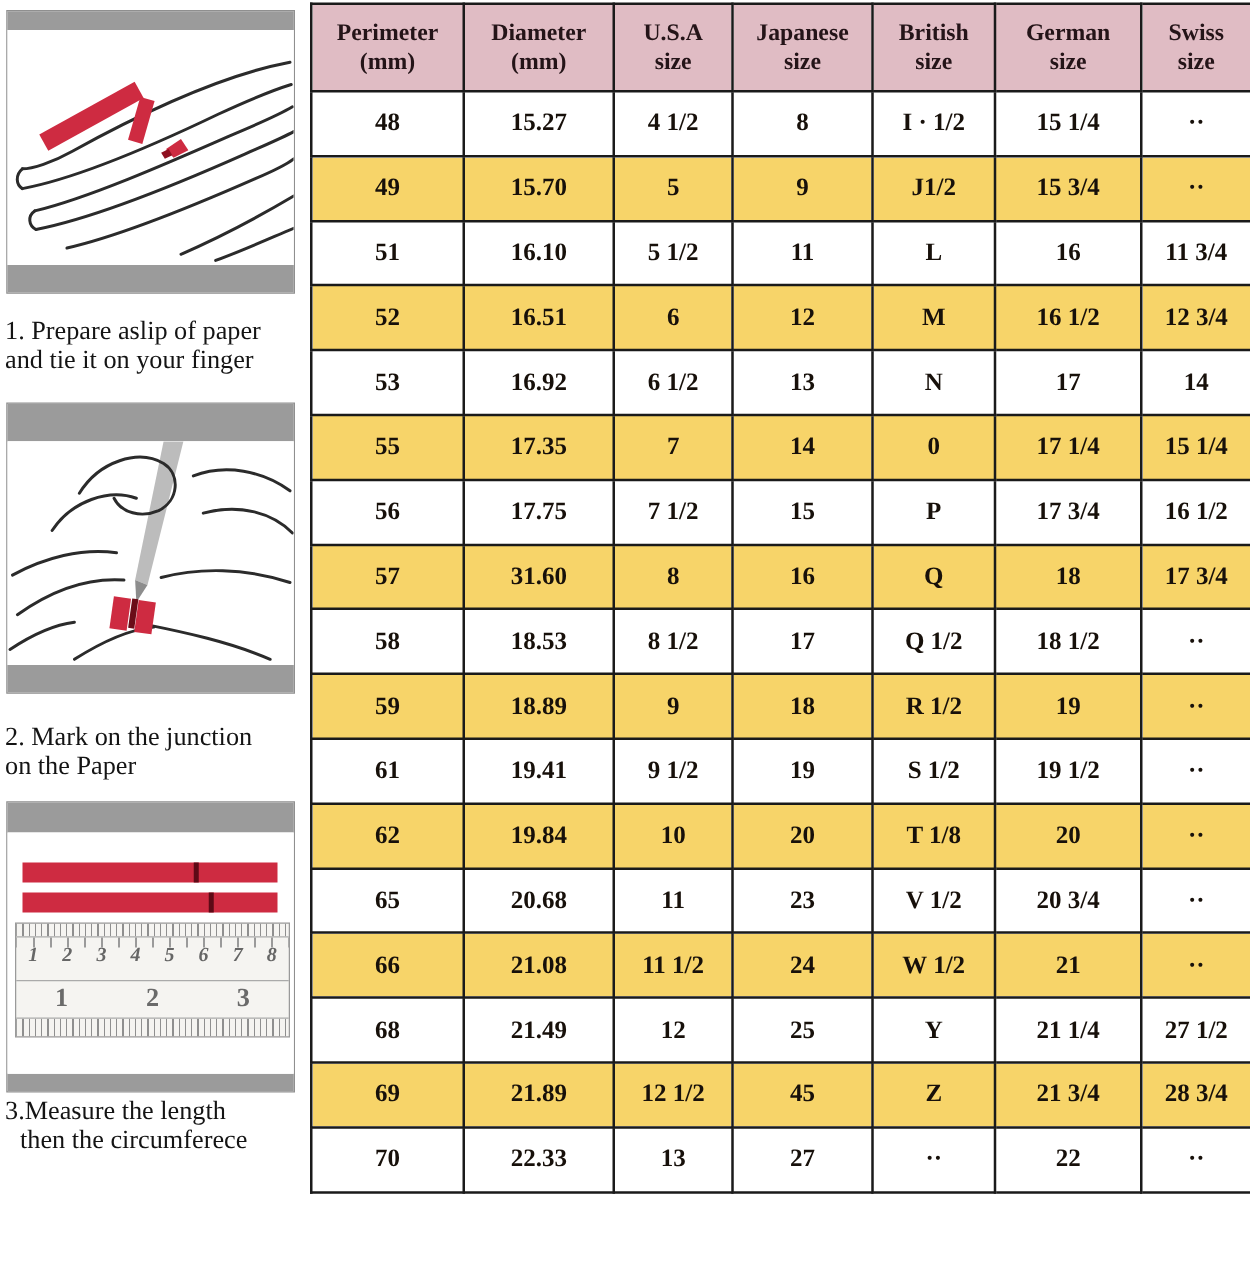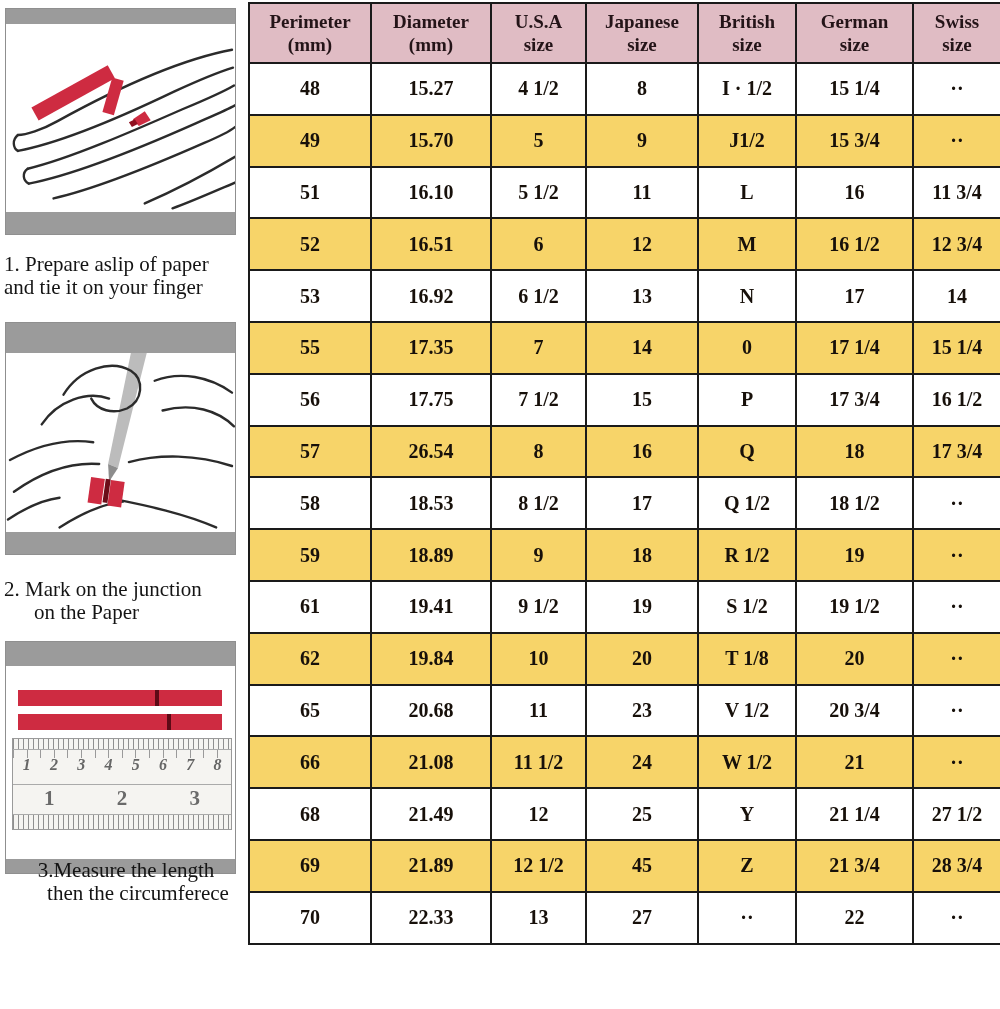--- a/index.html
+++ b/index.html
@@ -20,22 +20,22 @@
   .p2{top:322px; height:233px;}
   .p2 .bar.top{height:30px;} .p2 .bar.bot{height:22px;}
   .p3{top:641px; height:233px;}
   .p3 .bar.top{height:24px;} .p3 .bar.bot{height:14px;}
   .ill{position:relative; width:100%; overflow:hidden; background:#fff;}
   .p1 .ill{height:188px;} .p2 .ill{height:179px;} .p3 .ill{height:193px;}
   .caption{
     position:absolute; left:4px; width:244px;
     font-weight:normal; font-size:21px; line-height:23px; color:#141414;
   }
-  .cap1{top:253px;} .cap2{top:578px;} .cap3{top:859px;text-align:center;}
-  .cap2 .l2{margin-left:30px;} .cap3 .l2{margin-left:24px;}
+  .cap1{top:253px;} .cap2{top:578px;} .cap3{top:877px;}
+  .cap2 .l2{} .cap3 .l2{margin-left:12px;}
   
   .strip{position:absolute; left:12px; width:204px; height:16px; background:var(--red-strip);}
   .strip .mark{position:absolute; top:0; width:4px; height:100%; background:#5d0a16;}
   .s1{top:24px;} .s2{top:48px;}
   .ruler{
     position:absolute; left:6px; top:72px; width:220px; height:92px;
     background:#f5f4f1; border:1px solid #9a9a9a; color:#555;
   }
   .serr{height:11px; background:
     repeating-linear-gradient(90deg,#8f8f8f 0 1px,transparent 1px 5px);
@@ -53,21 +53,21 @@
   
   table.size{
     position:absolute; left:248px; top:2px; width:752px;
     border-collapse:collapse; table-layout:fixed;
   }
   table.size th, table.size td{
     border:2px solid var(--border); text-align:center; vertical-align:middle;
     font-weight:bold; overflow:hidden; white-space:nowrap;
   }
   table.size th{
-    background:var(--header-bg); height:60px; font-size:19px; line-height:23px; color:#241418;
+    background:var(--header-bg); height:70px; font-size:19px; line-height:23px; color:#241418;
   }
   table.size td{height:51.8px; font-size:20px; color:#17100a;}
   table.size tbody tr:nth-child(odd){background:var(--row-white);}
   table.size tbody tr:nth-child(even){background:var(--row-yellow);}
   
   svg.line{position:absolute; inset:0;}
 </style>
 </head>
 <body>
 
@@ -274,21 +274,21 @@
         <td>56</td>
         <td>17.75</td>
         <td>7 1/2</td>
         <td>15</td>
         <td>P</td>
         <td>17 3/4</td>
         <td>16 1/2</td>
       </tr>
       <tr>
         <td>57</td>
-        <td>26.54</td>
+        <td>31.60</td>
         <td>8</td>
         <td>16</td>
         <td>Q</td>
         <td>18</td>
         <td>17 3/4</td>
       </tr>
       <tr>
         <td>58</td>
         <td>18.53</td>
         <td>8 1/2</td>

